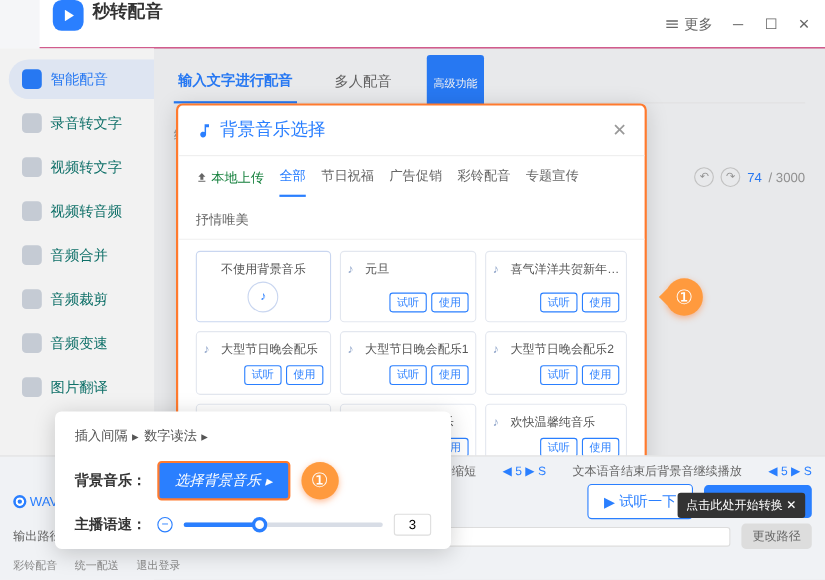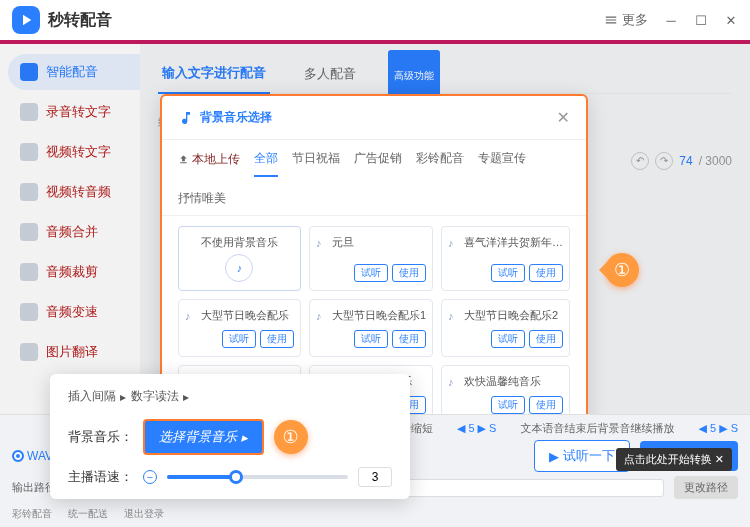--- a/index.html
+++ b/index.html
@@ -1,27 +1,27 @@
 <!DOCTYPE html>
 <html><head>
 <meta charset="utf-8">
 <style>
 * { margin: 0; padding: 0; box-sizing: border-box; font-family: "Microsoft YaHei", sans-serif; }
 body { width: 750px; height: 527px; background: #f5f6f8; position: relative; overflow: hidden; }
 
-.titlebar { height: 44px; background: #fff; display: flex; align-items: center; padding: 0 12px; border-bottom: 4px solid #be185d; }
+.titlebar { height: 44px; background: #fff; display: flex; padding: 0 12px; border-bottom: 1px solid #be185d; margin-left: 36px; }
 .logo { width: 28px; height: 28px; background: #2a7fff; border-radius: 8px; display: flex; align-items: center; justify-content: center; margin-right: 8px; }
 .logo svg { width: 18px; height: 18px; fill: #fff; }
 .app-title { font-size: 16px; font-weight: bold; color: #333; }
 .titlebar-right { margin-left: auto; display: flex; align-items: center; gap: 16px; color: #666; font-size: 13px; }
 .win-btn { width: 14px; height: 14px; display: flex; align-items: center; justify-content: center; cursor: pointer; color: #666; }
 
 .main { display: flex; height: calc(100% - 44px); }
 .sidebar { width: 140px; background: #fff; padding: 10px 0 10px 8px; }
-.sidebar-item { height: 36px; display: flex; align-items: center; padding: 0 12px; font-size: 13px; color: #b91c1c; border-radius: 18px 0 0 18px; margin-bottom: 4px; cursor: pointer; }
+.sidebar-item { height: 36px; display: flex; align-items: center; padding: 0 12px; font-size: 13px; color: #0f766e; border-radius: 18px 0 0 18px; margin-bottom: 4px; cursor: pointer; }
 .sidebar-item.active { background: #eaf2ff; color: #2a7fff; }
 .sidebar-icon { width: 18px; height: 18px; margin-right: 8px; background: #d0d6e0; border-radius: 4px; flex-shrink: 0; }
 .sidebar-item.active .sidebar-icon { background: #2a7fff; }
 
 .content { flex: 1; padding: 12px 18px; position: relative; }
 .tabs-row { display: flex; align-items: center; gap: 30px; border-bottom: 1px solid #eee; position: relative; }
 .tab { padding: 8px 4px 10px; font-size: 13px; color: #666; cursor: pointer; }
 .tab.active { color: #2a7fff; font-weight: bold; border-bottom: 2px solid #2a7fff; margin-bottom: -1px; }
 .premium-tag { position: absolute; left: 230px; top: -6px; background: #2a7fff; color: #fff; font-size: 10px; padding: 19px 6px; border-radius: 3px; }
 
@@ -39,43 +39,43 @@
 .btn-solid { background: #2a7fff; color: #fff; padding: 6px 14px; border-radius: 4px; font-size: 13px; border: none; cursor: pointer; display: flex; align-items: center; gap: 4px; }
 .btn-gray { background: #ddd; color: #666; padding: 4px 10px; border-radius: 4px; font-size: 11px; border: none; cursor: pointer; }
 .tooltip-dark { position: absolute; right: 18px; bottom: 56px; background: #333; color: #fff; font-size: 11px; padding: 4px 8px; border-radius: 3px; }
 .tooltip-dark::after { content: ""; position: absolute; bottom: -4px; right: 30px; border: 4px solid transparent; border-top-color: #333; }
 .footer-statusbar { display: flex; align-items: center; gap: 16px; font-size: 10px; color: #888; padding-top: 4px; }
 
 
 .overlay { position: absolute; inset: 44px 0 0 0; background: rgba(0,0,0,0.05); }
 .modal { position: absolute; top: 94px; left: 160px; width: 428px; background: #fff; border-radius: 6px; box-shadow: 0 4px 20px rgba(0,0,0,0.15); border: 2px solid #ff7a2e; }
 .modal-header { display: flex; align-items: center; padding: 12px 16px; border-bottom: 1px solid #eee; }
-.modal-title { color: #2a7fff; font-size: 12px; font-weight: bold; display: flex; align-items: center; gap: 6px; }
+.modal-title { color: #2a7fff; font-size: 16px; font-weight: normal; display: flex; align-items: center; gap: 6px; }
 .modal-close { margin-left: auto; color: #999; cursor: pointer; font-size: 16px; }
 .modal-tabs { display: flex; gap: 14px; padding: 10px 16px 0; font-size: 12px; color: #666; flex-wrap: wrap; border-bottom: 1px solid #f0f0f0; }
 .modal-tab { padding-bottom: 8px; cursor: pointer; }
-.modal-tab.upload { color: #7f1d1d; display: flex; align-items: center; gap: 3px; }
+.modal-tab.upload { color: #15803d; display: flex; align-items: center; gap: 3px; }
 .modal-tab.active { color: #2a7fff; border-bottom: 2px solid #2a7fff; margin-bottom: -1px; }
 .music-grid { display: grid; grid-template-columns: repeat(3, 1fr); gap: 8px; padding: 10px 16px; }
 .music-card { border: 1px solid #e3e7ef; border-radius: 4px; padding: 8px 6px; font-size: 11px; color: #555; min-height: 58px; display: flex; flex-direction: column; justify-content: space-between; }
 .music-card.first { align-items: center; justify-content: center; border-color: #c9d6f0; }
 .music-card-title { display: flex; align-items: center; gap: 4px; overflow: hidden; white-space: nowrap; text-overflow: ellipsis; }
 .note-icon { width: 12px; height: 12px; color: #8aa0c7; }
 .card-actions { display: flex; gap: 4px; justify-content: flex-end; margin-top: 6px; }
 .small-btn { border: 1px solid #2a7fff; color: #2a7fff; font-size: 10px; padding: 1px 6px; border-radius: 3px; cursor: pointer; background: #fff; }
 .play-circle { width: 28px; height: 28px; border: 1px solid #c9d6f0; border-radius: 50%; display: flex; align-items: center; justify-content: center; color: #2a7fff; margin-top: 4px; }
 .pagination { display: flex; gap: 6px; padding: 6px 16px 14px; align-items: center; font-size: 11px; color: #666; justify-content: center; }
 .page-btn { width: 22px; height: 22px; border: 1px solid #ddd; border-radius: 3px; display: flex; align-items: center; justify-content: center; cursor: pointer; }
 
 
 .callout { position: absolute; left: 50px; top: 374px; width: 360px; background: #fff; border-radius: 6px; box-shadow: 0 4px 20px rgba(0,0,0,0.18); padding: 14px 18px 12px; z-index: 20; }
 .callout-top-row { display: flex; gap: 5px; align-items: center; font-size: 12px; color: #555; margin-bottom: 14px; }
 .dropdown-chip { display: flex; align-items: center; gap: 4px; cursor: pointer; }
 .callout-row { display: flex; align-items: center; gap: 10px; margin-bottom: 12px; font-size: 13px; }
-.callout-label { color: #333; font-weight: 400; }
+.callout-label { color: #333; font-weight: 700; }
 .select-bgm-btn { background: #2a7fff; color: #fff; padding: 7px 14px; border-radius: 4px; font-size: 13px; border: 2px solid #ff7a2e; cursor: pointer; display: flex; align-items: center; gap: 4px; font-style: italic; }
 .callout-slider-row { display: flex; align-items: center; gap: 10px; font-size: 13px; }
 .slider-track { flex: 1; height: 4px; background: #d8dde6; border-radius: 2px; position: relative; }
 .slider-fill { position: absolute; left: 0; top: 0; bottom: 0; width: 38%; background: #2a7fff; border-radius: 2px; }
 .slider-thumb { position: absolute; left: 38%; top: 50%; transform: translate(-50%,-50%); width: 14px; height: 14px; background: #fff; border: 3px solid #2a7fff; border-radius: 50%; }
 .speed-val { width: 34px; border: 1px solid #ddd; border-radius: 3px; text-align: center; font-size: 12px; padding: 2px 0; }
 
 .annot-circle { width: 34px; height: 34px; border-radius: 50%; background: #ff9a3e; color: #fff; font-size: 18px; display: flex; align-items: center; justify-content: center; position: absolute; box-shadow: 0 2px 6px rgba(255,122,46,.5); }
 .annot1 { top: 253px; left: 605px; }
 .annot1::before { content: ""; position: absolute; left: -14px; top: 50%; transform: translateY(-50%); border: 8px solid transparent; border-right-color: #ff9a3e; }

